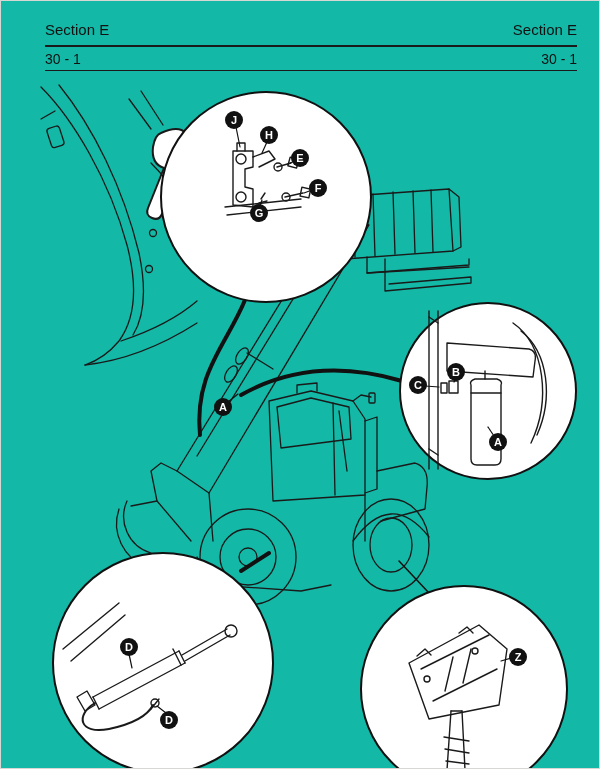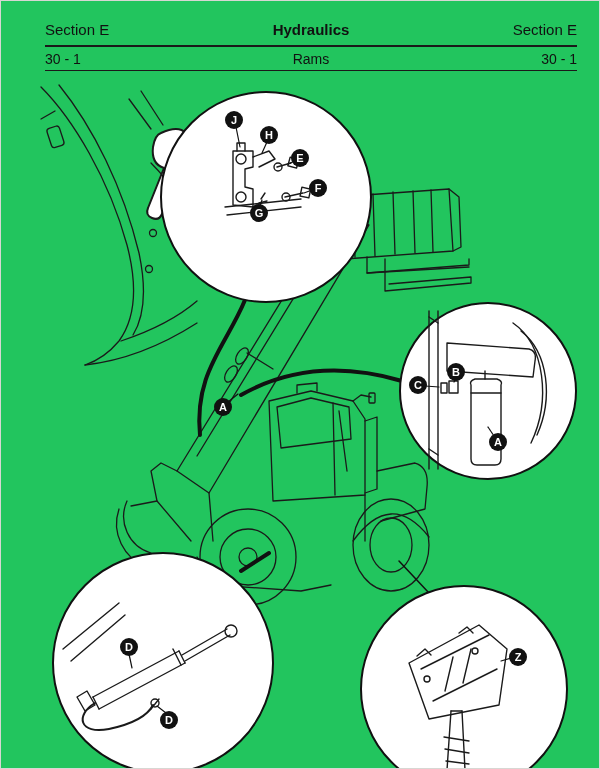--- a/index.html
+++ b/index.html
@@ -1,17 +1,17 @@
 <!DOCTYPE html>
 <html><head>
 <meta charset="utf-8">
 <style>
   html,body{margin:0;padding:0;background:#e8e8e6;}
   .page{
-    position:relative;width:600px;height:769px;background:#22c55e;
+    position:relative;width:600px;height:769px;background:#14b8a6;
     font-family:"Liberation Sans",sans-serif;color:#111;
     overflow:hidden;border:1px solid #d7d7d3;box-sizing:border-box;
   }
   .hdr{
     position:absolute;left:44px;right:22px;top:20px;
     display:flex;align-items:baseline;font-size:15px;
   }
   .hdr .l{flex:1;text-align:left;}
   .hdr .c{flex:1;text-align:center;font-weight:bold;}
   .hdr .r{flex:1;text-align:right;}
@@ -34,27 +34,25 @@
     box-sizing:border-box;
   }
 </style>
 </head>
 <body>
 
 <div class="page">
 
   <div class="hdr">
     <span class="l">Section E</span>
-    <span class="c">Hydraulics</span>
     <span class="r">Section E</span>
   </div>
   <div class="rule thick"></div>
   <div class="subhdr">
     <span class="l">30 - 1</span>
-    <span class="c">Rams</span>
     <span class="r">30 - 1</span>
   </div>
   <div class="rule thin"></div>
 
   <div class="fig">
     <svg width="600" height="769" viewBox="0 0 600 769" xmlns="http://www.w3.org/2000/svg">
 
       <g stroke="#1a1a1a" fill="none" stroke-width="1.3" stroke-linecap="round" stroke-linejoin="round">
 
         <path d="M40 86 C 72 118, 108 178, 126 244 C 137 286, 134 318, 118 340 C 108 352, 96 360, 84 364"></path>

